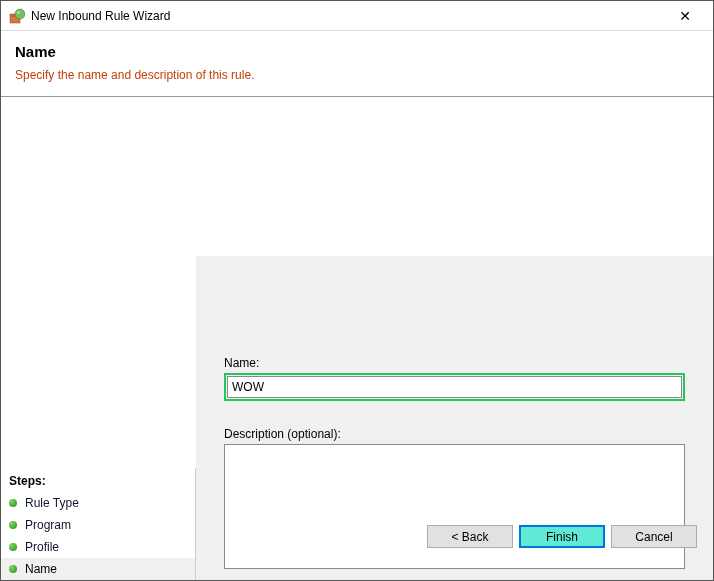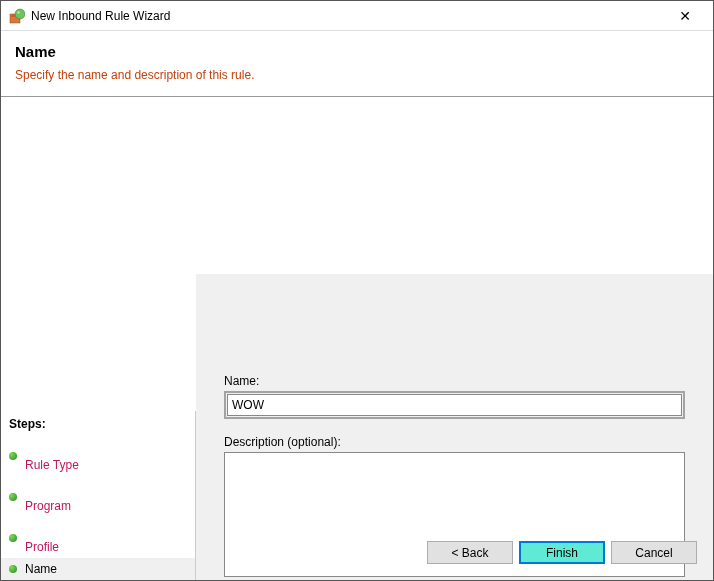--- a/index.html
+++ b/index.html
@@ -50,42 +50,42 @@
       font-weight: bold;
       font-size: 12px;
     }
     .step-item {
       display: flex;
       align-items: center;
       padding: 4px 8px;
       font-size: 12px;
       cursor: default;
     }
-    .step-item.completed .step-label { color: #be185d; margin-top: 19px; }
+    .step-item.completed .step-label { color: #0f172a; }
     .step-item.current { background: #f0f0f0; }
     .step-item.current .step-label { color: #000; }
     .step-bullet {
       width: 8px; height: 8px;
       border-radius: 50%;
       background: radial-gradient(circle at 30% 30%, #7ed957, #2a8a2a);
       margin-right: 8px;
       flex-shrink: 0;
     }
     
     .main {
       flex: 1;
       background: #f0f0f0;
       position: relative;
-      padding: 100px 28px 0 28px;
+      padding: 100px 28px 8px 28px;
     }
     .field-label { font-size: 12px; margin-bottom: 3px; display:block; }
     .name-wrap {
-      border: 2px solid #a3a3a3;
+      border: 2px solid #22c55e;
       padding: 1px;
-      margin-bottom: 16px;
+      margin-bottom: 26px;
     }
     .name-input {
       width: 100%;
       padding: 3px 4px;
       font-size: 12px;
       font-family: inherit;
       border: 1px solid #888;
       background: #fff;
       outline: none;
     }
@@ -96,21 +96,21 @@
       font-size: 12px;
       font-family: inherit;
       border: 1px solid #888;
       background: #fff;
       resize: none;
       outline: none;
     }
     
     .buttons {
       position: absolute;
-      bottom: 16px;
+      bottom: 32px;
       right: 16px;
       display: flex;
       gap: 6px;
     }
     .btn {
       width: 86px;
       height: 23px;
       font-size: 12px;
       font-family: inherit;
       background: #e1e1e1;

